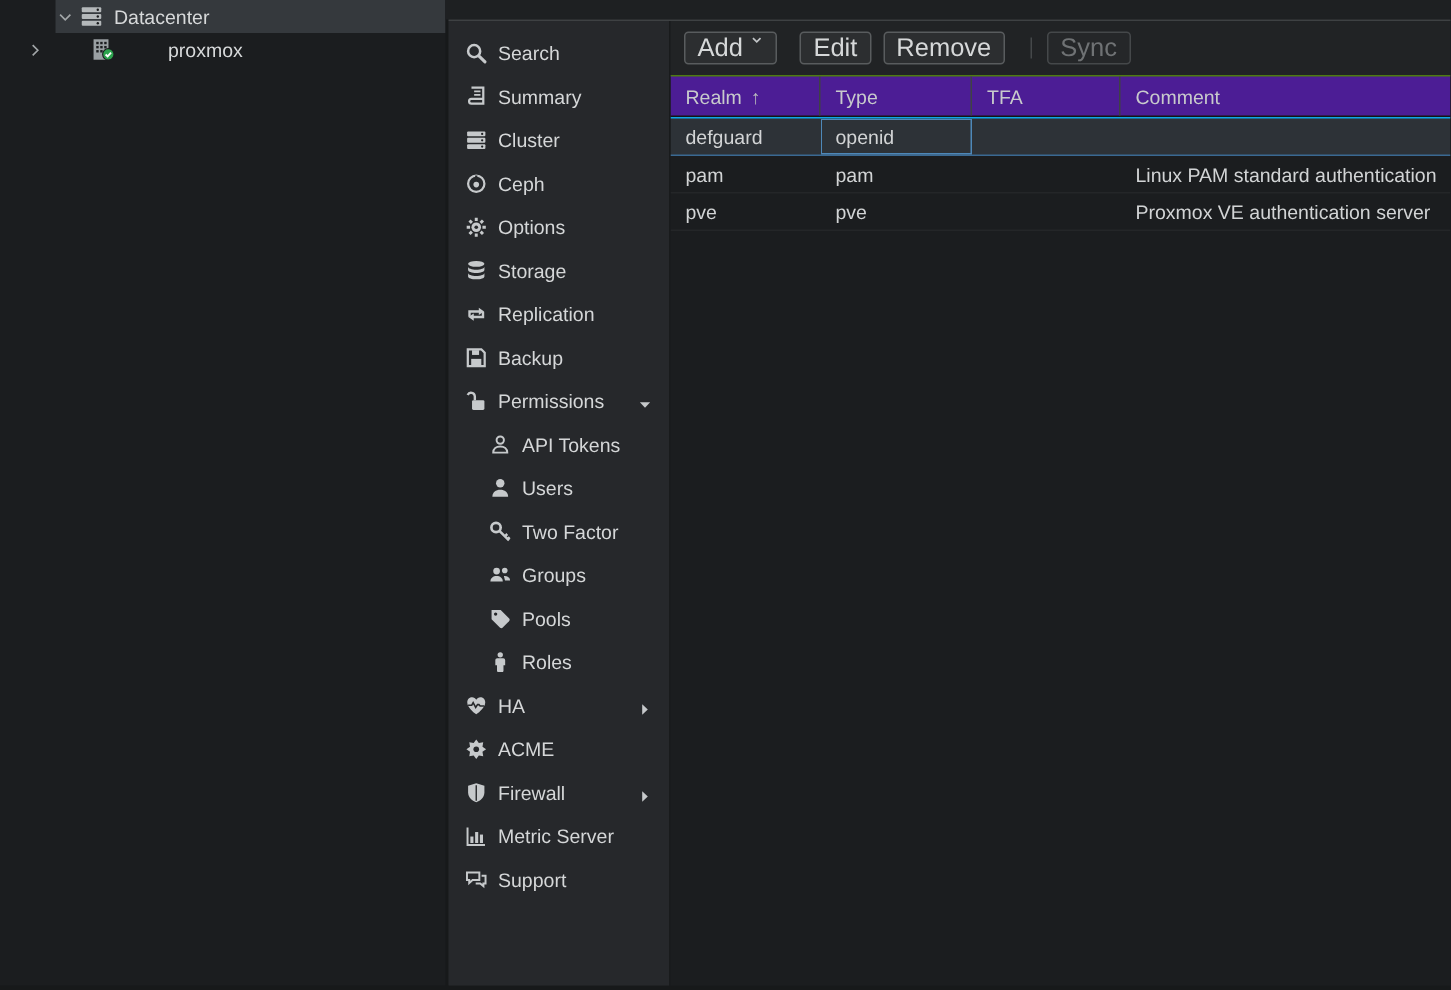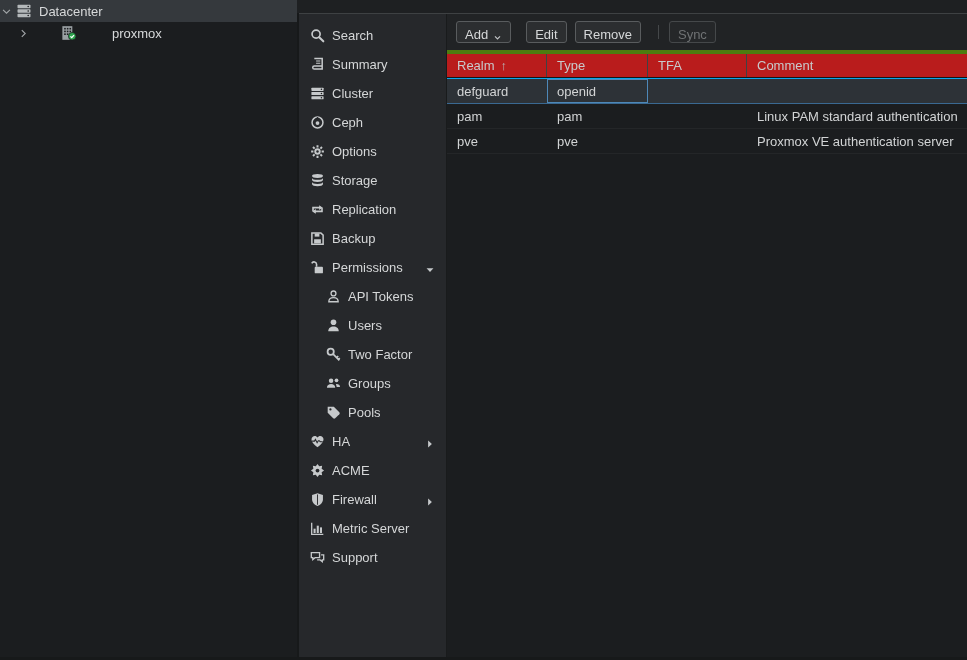--- a/index.html
+++ b/index.html
@@ -11,21 +11,21 @@
   }
   .icon { display:inline-flex; width:15px; height:15px; flex:none; }
   .icon svg { width:100%; height:100%; }
 
   
   .tree-panel {
     position:absolute; left:0; top:0; width:297px; height:657px;
     background:#1b1d1f; overflow:hidden;
   }
   .tree-row { height:22px; display:flex; align-items:center; font-size:13px; color:#d7d9da; cursor:pointer; }
-  .tree-row.selected { background:#35393d; }
+  .tree-row.selected { background:#35393d;margin-left:37px; }
   .tree-row .caret { width:11px; height:11px; color:#a2a6a8; margin-right:3px; }
   .tree-row.root { padding-left:1px; }
   .tree-row.child { padding-left:18px;gap:28px; }
   .tree-row .ticon { width:18px; height:16px; margin-right:6px; color:#b4b8ba; }
   .tree-row .ticon svg { width:100%; height:100%; }
   .tree-label { white-space:nowrap; }
 
   
   .top-strip { position:absolute; left:297px; top:0; width:670px; height:13px; background:#1e2022; }
 
@@ -45,32 +45,32 @@
   .side-item.indent { padding-left:27px; }
   .side-item.selected { background:#3e4246; }
   .side-item .grouparrow { width:10px; height:10px; margin-left:auto; margin-right:11px; color:#c6c9cb; }
 
   
   .main { flex:1; display:flex; flex-direction:column; background:#1b1d1f; border-left:1px solid #191b1c; }
 
   .toolbar { height:36px; background:#212325; display:flex; align-items:center; padding-left:9px; flex:none; }
   .tbtn {
     height:22px; padding:0 8px; background:#2c2e30; border:1px solid #595c5e;
-    border-radius:3px; color:#d6d8d9; font-size:13px; display:inline-flex;
-    align-items:flex-end; gap:5px; cursor:pointer; font-family:inherit;
+    border-radius:3px; color:#d6d8d9; font-size:17px; display:inline-flex;
+    align-items:flex-start; gap:5px; cursor:pointer; font-family:inherit;
   }
   .tbtn .btn-caret { width:9px; height:9px; color:#c2c5c7; }
   .tbtn.disabled { color:#6f7274; border-color:#45484a; background:#252729; cursor:default; }
   .m-add { margin-right:15px; } .m-edit { margin-right:8px; } .m-remove { margin-right:17px; }
   .tsep { width:1px; height:14px; background:#45484a; margin-right:10px; }
 
   
   .grid { flex:1; display:flex; flex-direction:column; overflow:hidden; }
   .grid-header {
-    height:28px; flex:none; background:#b91c1c; border-top:4px solid #4d7c0f;
+    height:28px; flex:none; background:#4c1d95; border-top:1px solid #4d7c0f;
     border-bottom:1px solid #141617; display:flex; font-size:13px; color:#c8cacc;
   }
   .hcell { display:flex; align-items:center; padding-left:10px; border-right:1px solid #3f4244; cursor:pointer; white-space:nowrap; }
   .hcell.last { border-right:none; }
   .sort-arrow { margin-left:6px; color:#b9bcbe; font-size:13px; }
   .col0 { width:100px; } .col1 { width:101px; } .col2 { width:99px; } .col3 { flex:1; }
 
   .grid-body { flex:1; }
   .grid-row { height:25px; display:flex; font-size:13px; color:#d2d4d5; border-bottom:1px solid #242628; cursor:pointer; }
   .grid-row.selected {
@@ -290,20 +290,31 @@
         </div>
         <div class="side-item indent">
           <span class="icon">
             <svg viewBox="0 0 16 16">
               <path d="M8.3 1.8l5.9 5.9a1.5 1.5 0 0 1 0 2.1l-4.4 4.4a1.5 1.5 0 0 1-2.1 0L1.8 8.3V1.8z" fill="currentColor"></path>
               <circle cx="4.7" cy="4.7" r="1.2" fill="#26282b"></circle>
             </svg>
           </span>
           <span>Pools</span>
         </div>
+        <div class="side-item indent">
+          <span class="icon">
+            <svg viewBox="0 0 16 16">
+              <g fill="currentColor">
+                <circle cx="8" cy="2.7" r="1.9"></circle>
+                <path d="M5.9 5.1h4.2c.8 0 1.4.6 1.4 1.4v3.7h-1.2v3.9c0 .5-.4.9-.9.9H6.6c-.5 0-.9-.4-.9-.9v-3.9H4.5V6.5c0-.8.6-1.4 1.4-1.4z"></path>
+              </g>
+            </svg>
+          </span>
+          <span>Roles</span>
+        </div>
         <div class="side-item">
           <span class="icon">
             <svg viewBox="0 0 16 16">
               <path d="M8 14S1.6 9.8 1.6 5.6C1.6 3.3 3.3 2 5.1 2c1.2 0 2.3.7 2.9 1.7C8.6 2.7 9.7 2 10.9 2c1.8 0 3.5 1.3 3.5 3.6C14.4 9.8 8 14 8 14z" fill="currentColor"></path>
               <path d="M2.2 7.6h2.6l1-1.8 1.8 3.4 1.3-2h1l.9 1h2.8" fill="none" stroke="#26282b" stroke-width="1.1"></path>
             </svg>
           </span>
           <span>HA</span>
           <span class="icon grouparrow">
             <svg viewBox="0 0 16 16">

